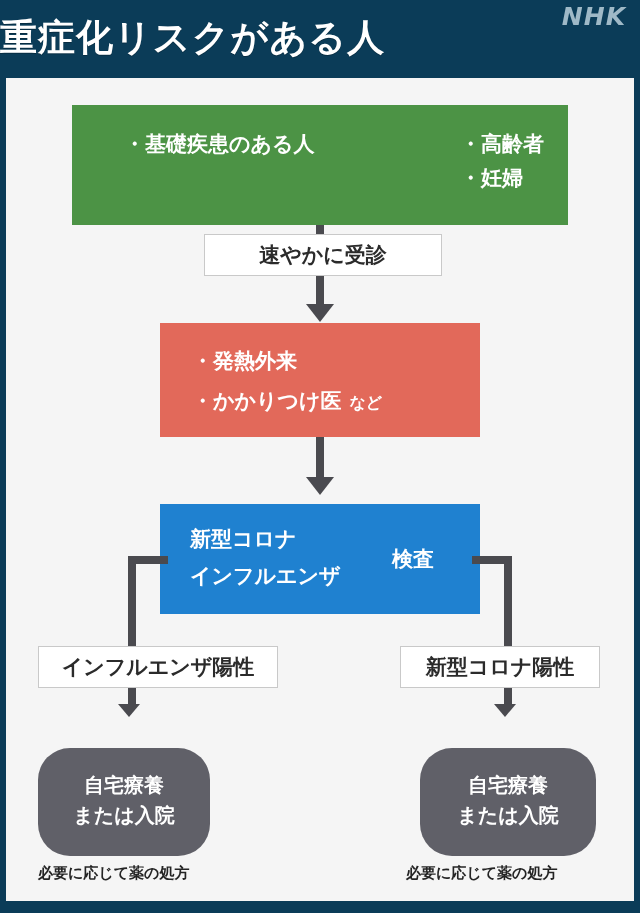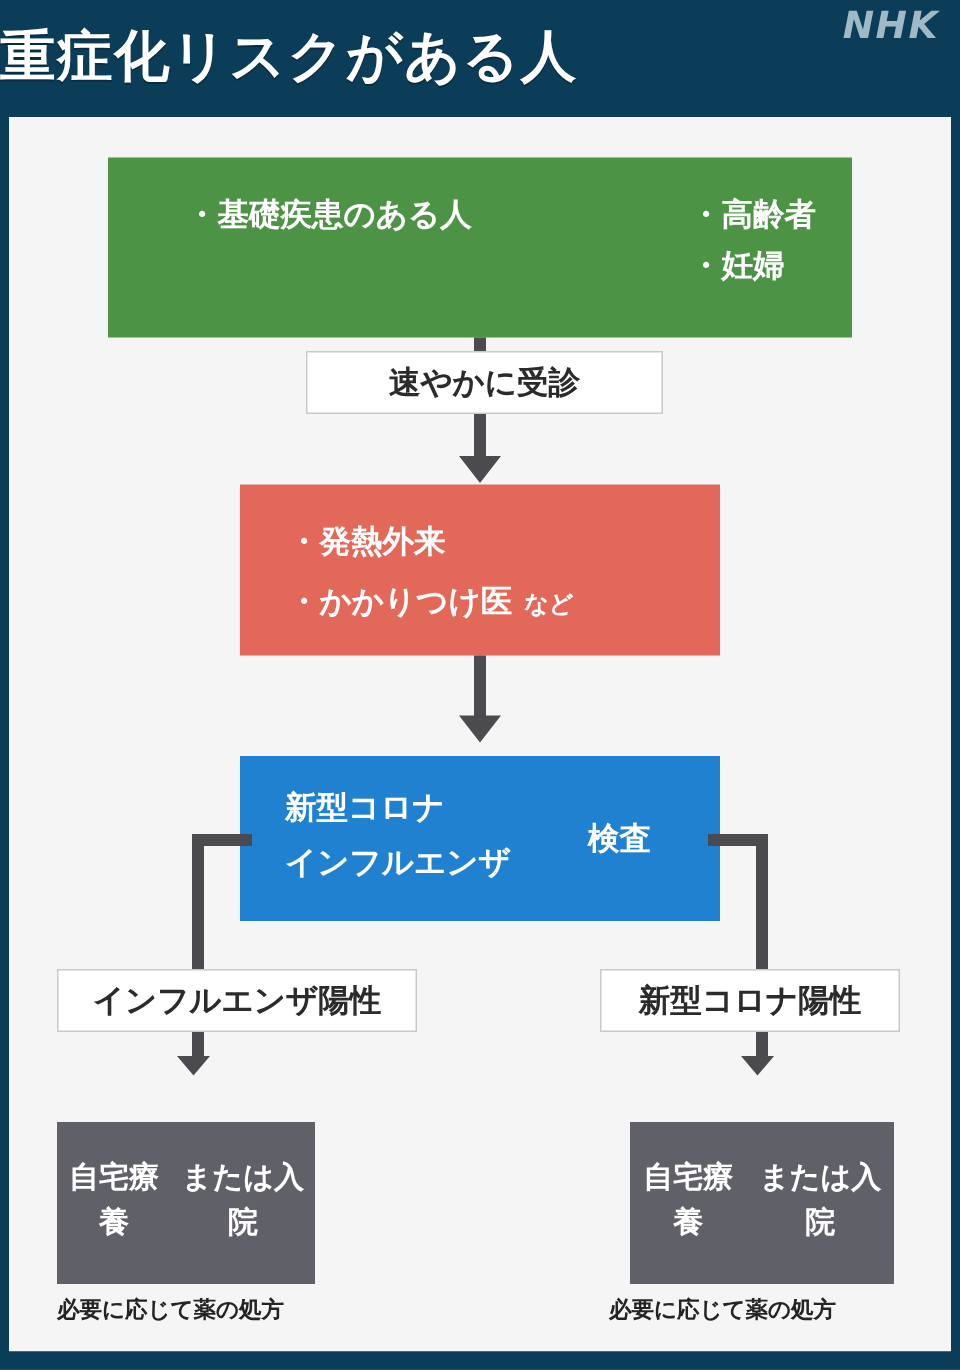--- a/index.html
+++ b/index.html
@@ -96,23 +96,24 @@
     color:#2b2b2b;font-size:21px;font-weight:bold;white-space:nowrap;
     z-index:5;
   }
   .chip-sumiyaka{left:198px;top:156px;width:238px;height:42px;}
   .chip-influ{left:32px;top:568px;width:240px;height:42px;}
   .chip-corona{left:394px;top:568px;width:200px;height:42px;}
 
   
   .gray-box{
     position:absolute;background:#606068;
-    display:flex;flex-direction:row;align-items:center;justify-content:center;
+    display:flex;flex-direction:column;align-items:center;justify-content:center;
     color:#ffffff;font-size:20px;font-weight:bold;line-height:30px;
     text-align:center;
+    border-radius:32px;
   }
   .gray-left{left:32px;top:670px;width:172px;height:108px;}
   .gray-right{left:414px;top:670px;width:176px;height:108px;}
 
   .note{
     position:absolute;color:#242424;font-size:15px;font-weight:bold;
     white-space:nowrap;
   }
   .note-left{left:32px;top:786px;}
   .note-right{left:400px;top:786px;}

